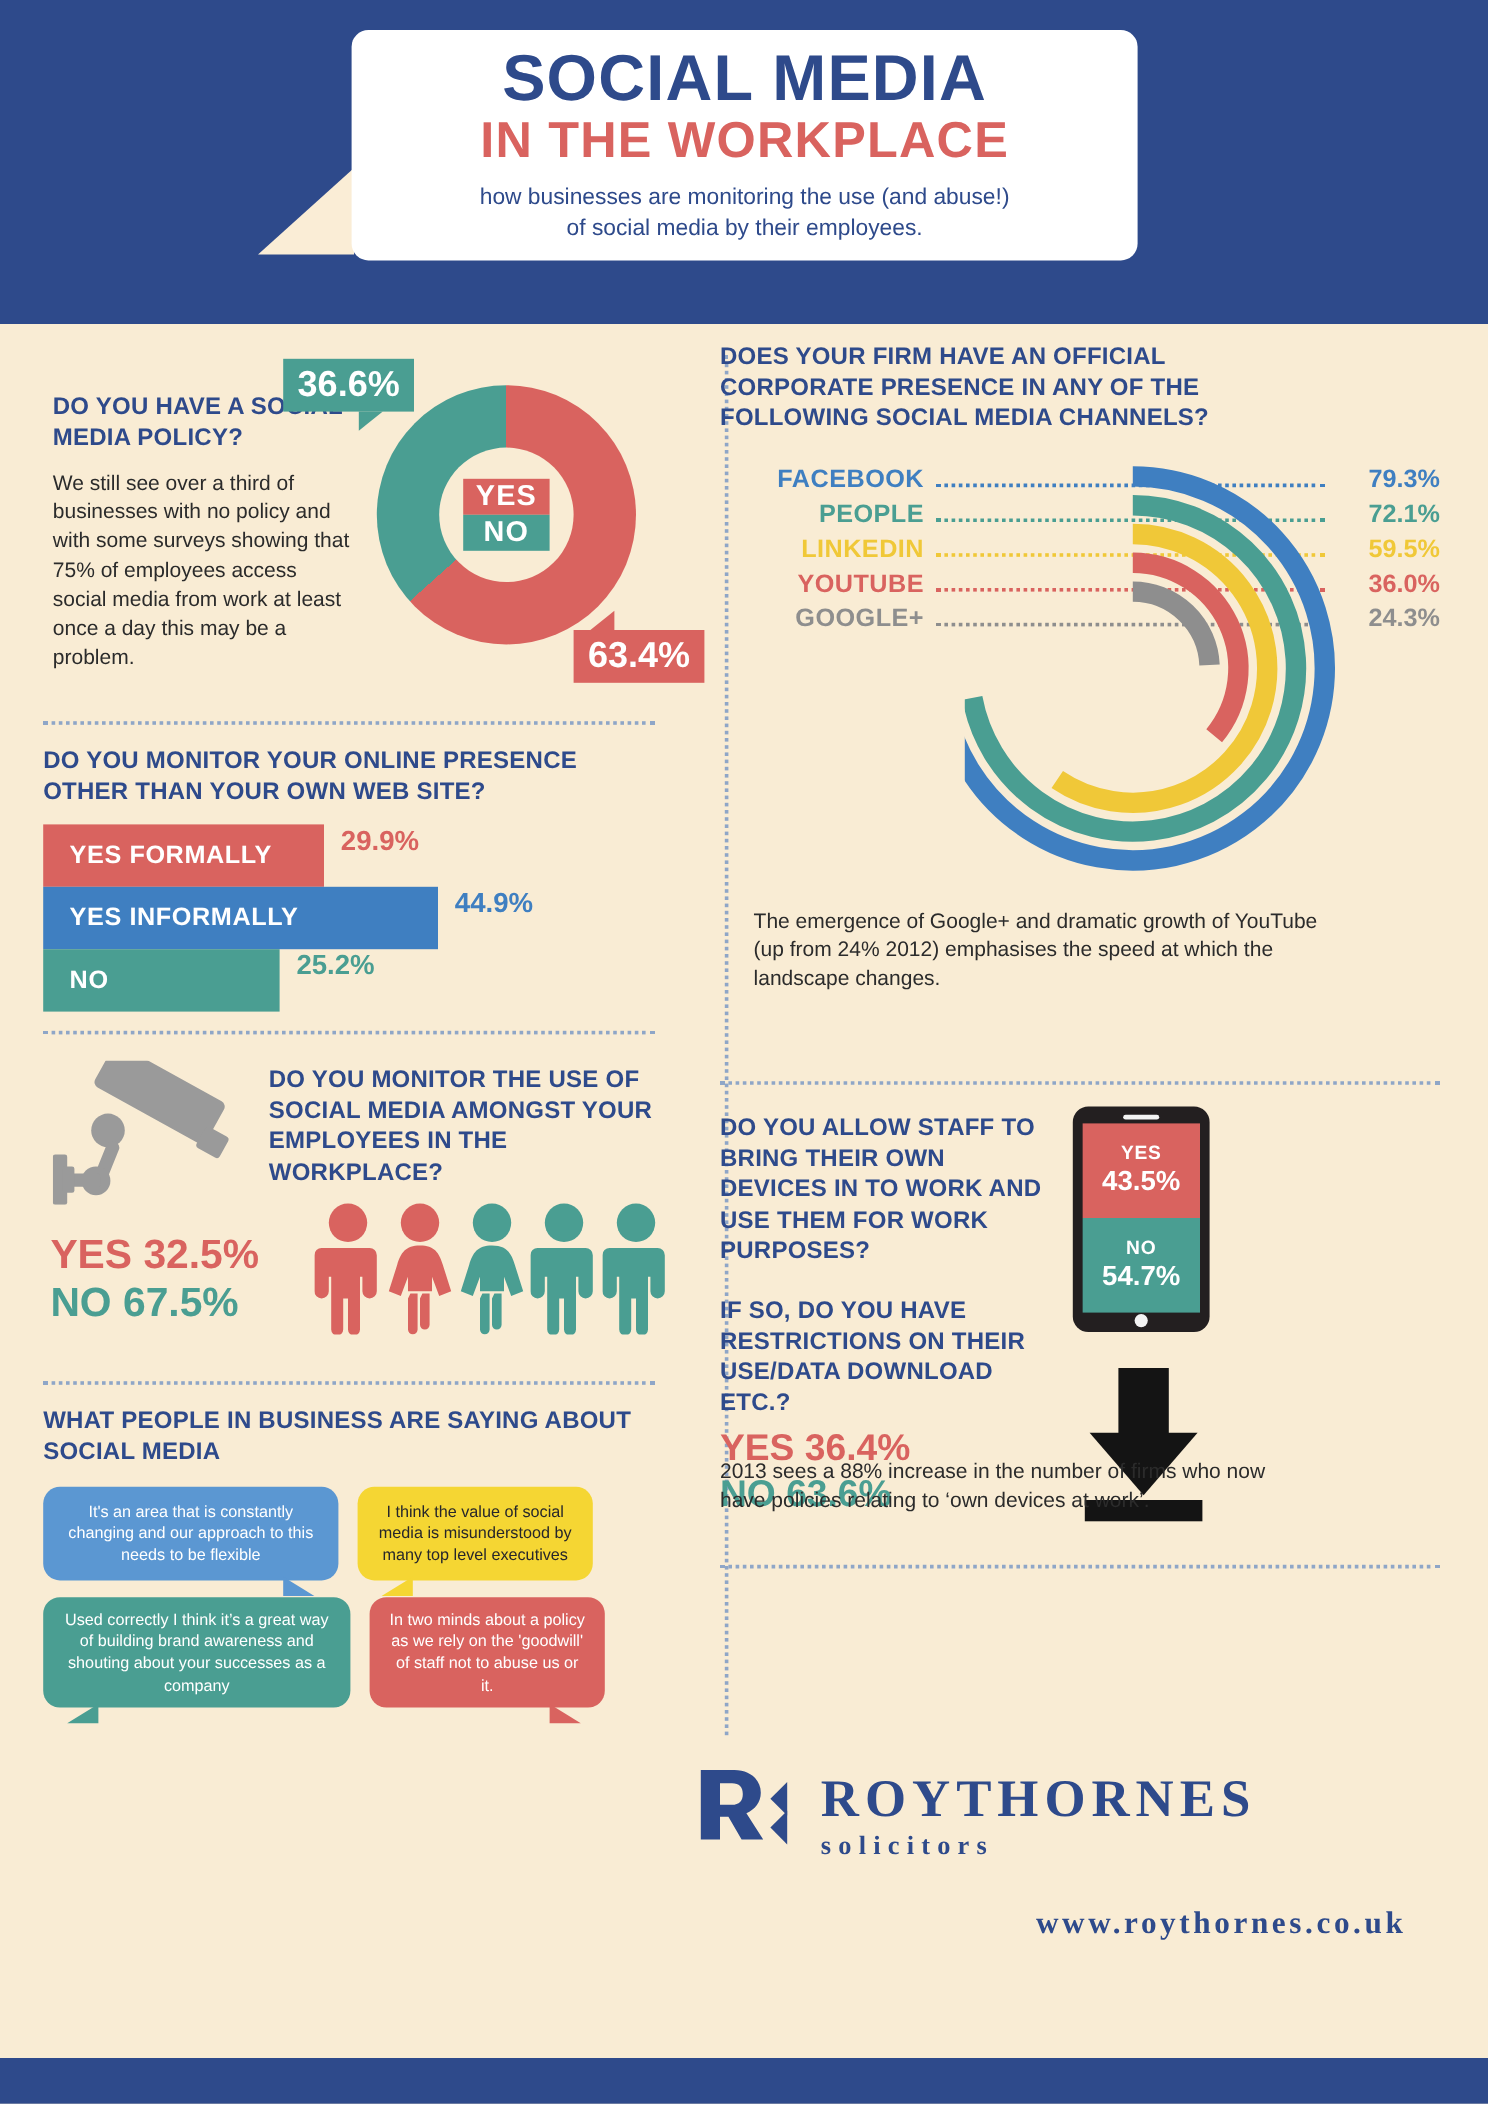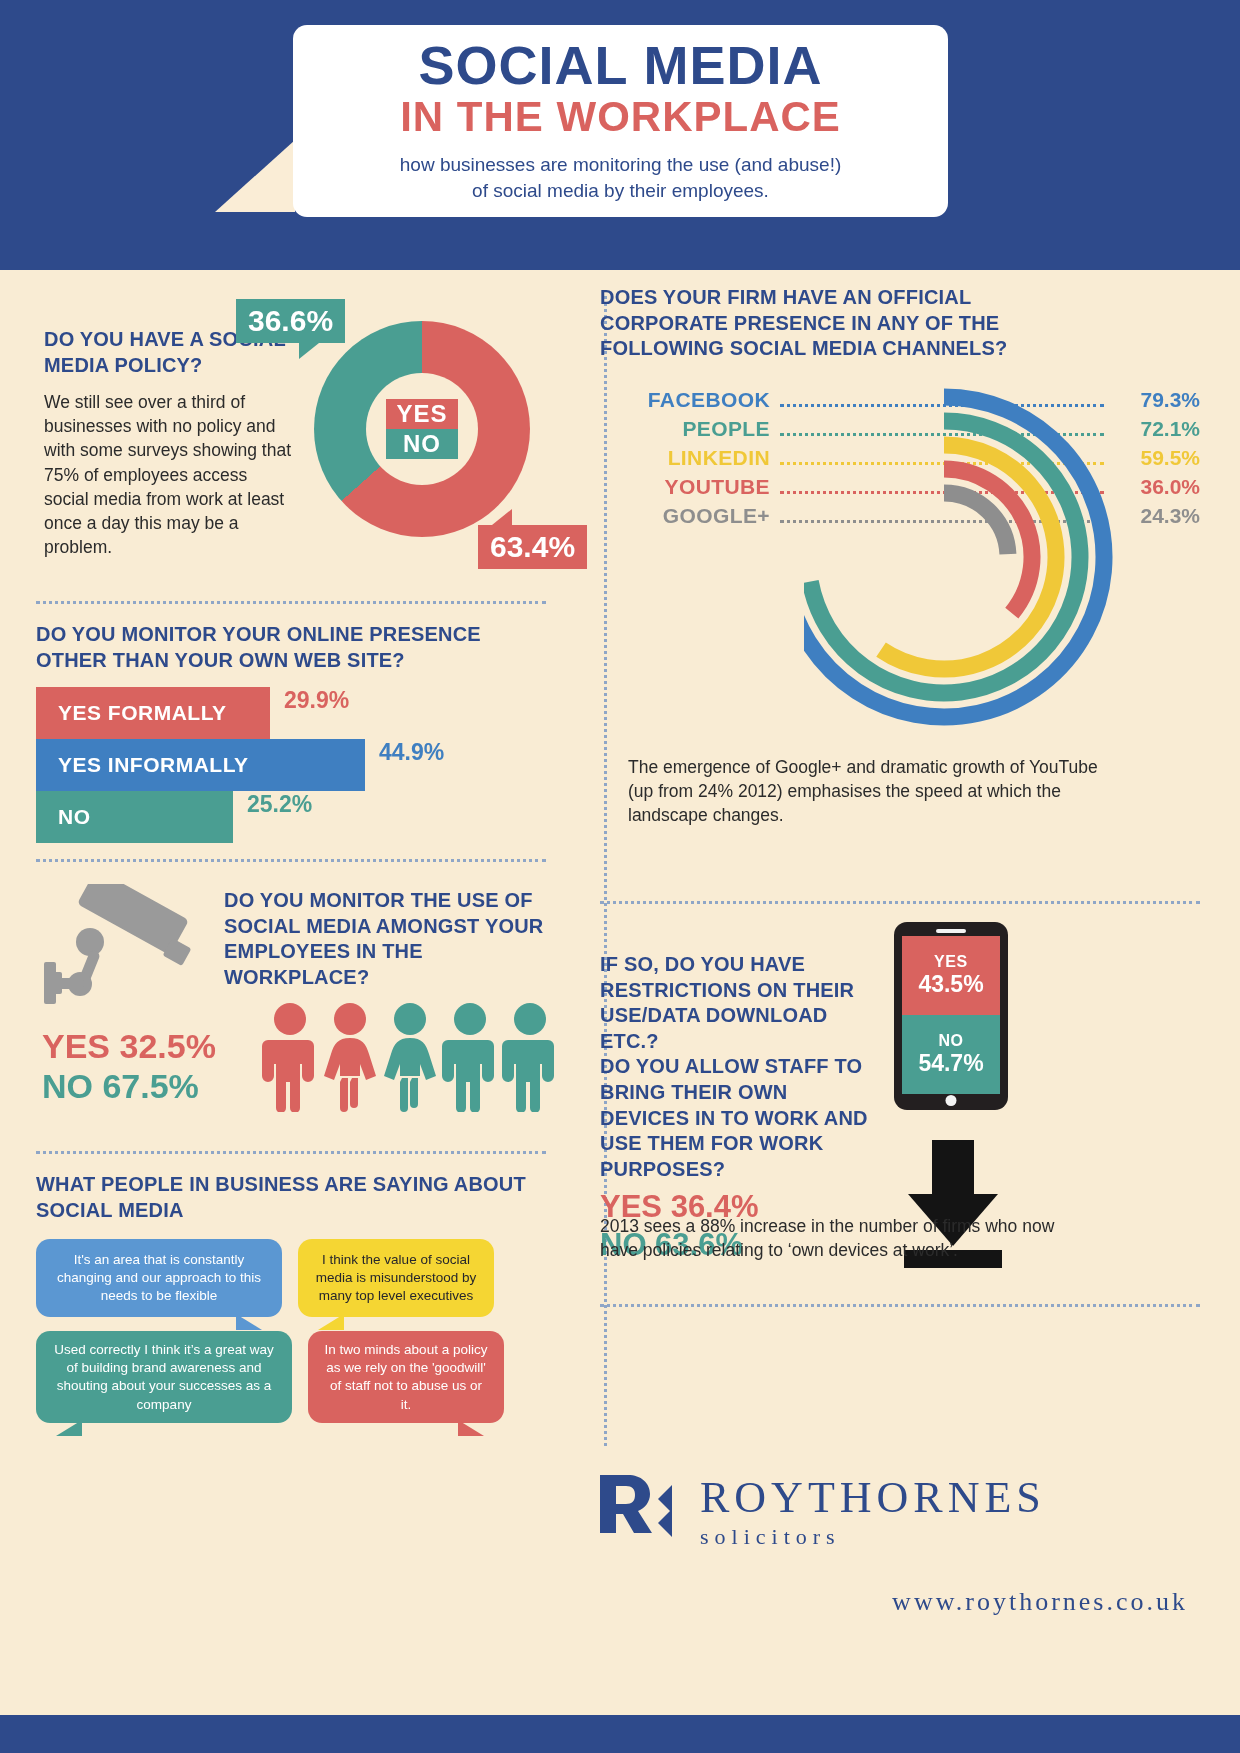--- a/index.html
+++ b/index.html
@@ -171,21 +171,21 @@
     align-items:center; justify-content:center; color:#fff; font-weight:bold;
   }
   .scr-red  { background:#d9635f; }
   .scr-teal { background:#4a9e92; }
   .scr-lbl { font-size:16px; letter-spacing:0.6px; }
   .scr-val { font-size:23px; }
 
   .arrow { position:absolute; left:298px; top:218px; width:110px; }
 
   
-  .footer { position:absolute; left:588px; top:1465px; width:600px; }
+  .footer { position:absolute; left:572px; top:1465px; width:600px;font-weight:bold; }
   .logo-row { display:flex; align-items:center; gap:20px; }
   .logo-name {
     font-family:"Liberation Serif", serif; color:#2e4a8b;
     font-size:44px; letter-spacing:5px; line-height:1;
   }
   .logo-sub {
     font-family:"Liberation Serif", serif; color:#2e4a8b;
     font-size:22px; letter-spacing:6px; margin-top:4px;
   }
   .url {
@@ -369,22 +369,22 @@
           </svg>
       </div>
 
       <div class="body-txt" style="position:absolute; left:28px; top:470px; width:470px;">The emergence of Google+ and dramatic growth of YouTube (up from 24% 2012) emphasises the speed at which the landscape changes.</div>
     </div>
 
     <div class="hr-dot"></div>
 
     <div class="s6">
       <div class="qblock">
+        <div class="q">DO YOU ALLOW STAFF TO BRING THEIR OWN DEVICES IN TO WORK AND USE THEM FOR WORK PURPOSES?</div>
         <div class="q" style="margin-top:24px;">IF SO, DO YOU HAVE RESTRICTIONS ON THEIR USE/DATA DOWNLOAD ETC.?</div>
-        <div class="q">DO YOU ALLOW STAFF TO BRING THEIR OWN DEVICES IN TO WORK AND USE THEM FOR WORK PURPOSES?</div>
         <div style="margin-top:6px;">
           <div class="yes-t" style="font-size:31px;font-weight:bold;line-height:1.2;">YES 36.4%</div>
           <div class="no-t" style="font-size:31px;font-weight:bold;line-height:1.2;">NO 63.6%</div>
         </div>
       </div>
 
       <div class="phone">
         <div class="phone-speaker"></div>
         <div class="screen">
           <div class="scr-half scr-red">

